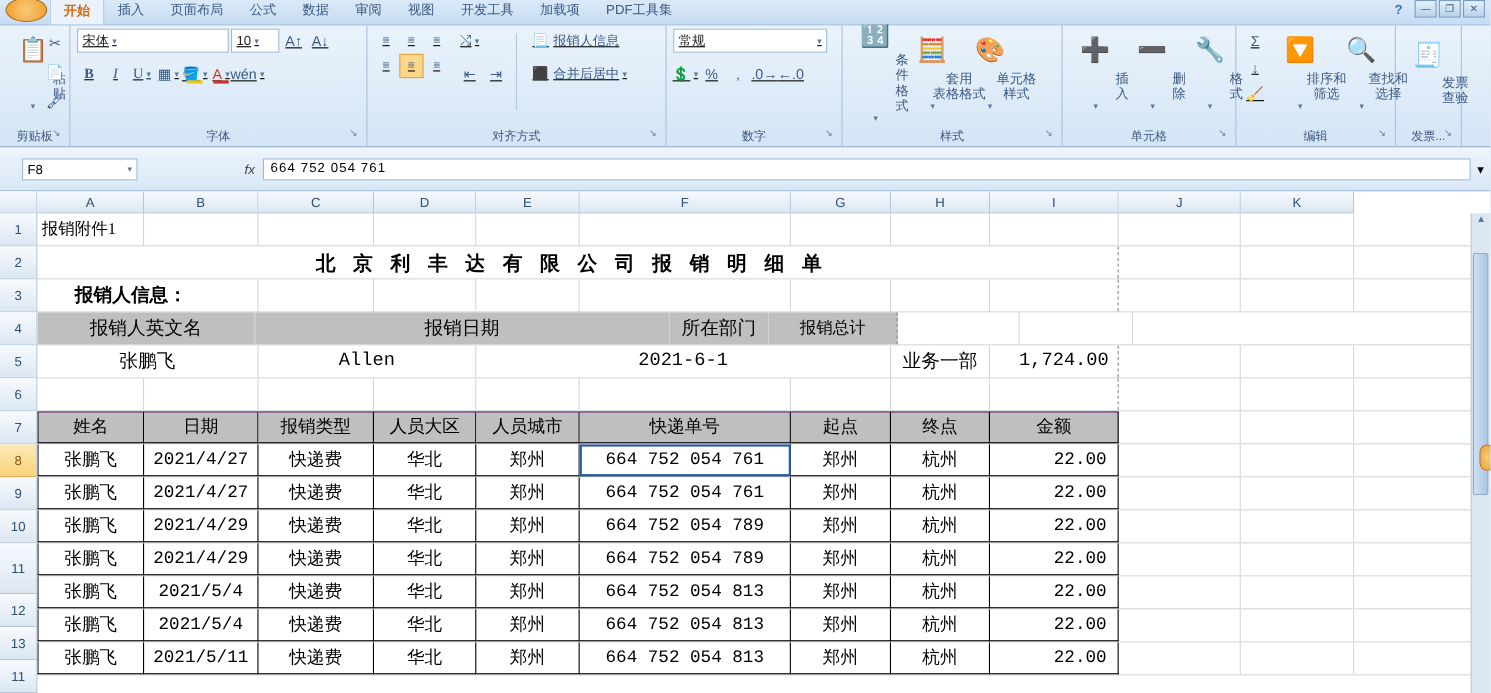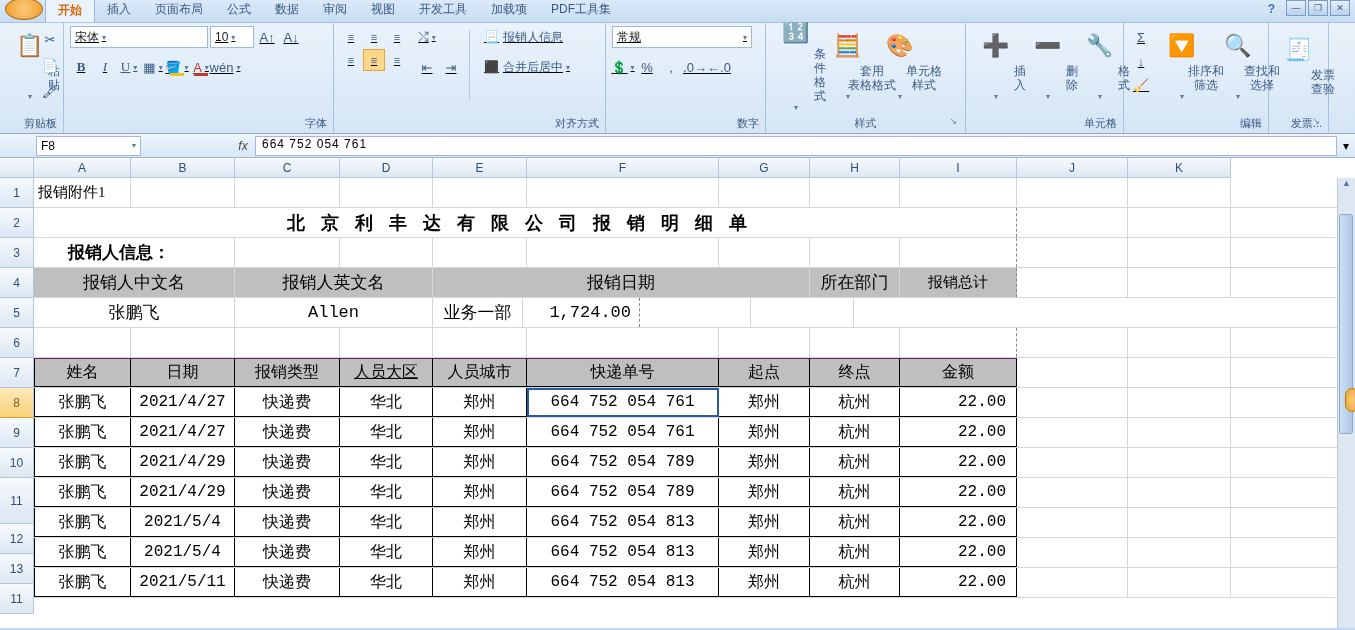--- a/index.html
+++ b/index.html
@@ -11,21 +11,21 @@
 .tab { padding: 3px 12px; color: #3b5a82; cursor: pointer; }
 .tab.active { background: #eaf3fb; border: 1px solid #9ab7d8; border-bottom: none; border-radius: 3px 3px 0 0; color: #d9680b; font-weight: bold; }
 .help-ico { position: absolute; right: 80px; top: 2px; color: #3b70bb; font-weight: bold; }
 .win-btns { position: absolute; right: 5px; top: 0; display: flex; gap: 2px; }
 .win-btn { width: 20px; height: 16px; background: linear-gradient(#e6f0fa,#b9d1ea); border: 1px solid #7a9bc4; font-size: 9px; text-align: center; line-height: 14px; color: #3b5a82; }
 
 
 .ribbon { height: 112px; background: linear-gradient(#eaf3fb,#d5e5f6); border-top: 1px solid #a7c2e3; border-bottom: 1px solid #8fa9c8; display: flex; }
 .group { border-right: 1px solid #a8c1de; padding: 3px 6px 0 6px; display: flex; flex-direction: column; justify-content: space-between; }
 .group-body { flex: 1; display: flex; align-items: flex-start; gap: 4px; }
-.group-label { text-align: right; font-size: 11px; color: #3b5a82; padding: 2px 0; position: relative; }
+.group-label { text-align: center; font-size: 11px; color: #3b5a82; padding: 2px 0; position: relative; }
 .group-label::after { content: "↘"; position: absolute; right: 2px; font-size: 9px; color: #6a85a6; }
 .big-btn { display: flex; flex-direction: column; align-items: center; justify-content: center; width: 48px; height: 78px; color: #3b5a82; text-align: center; cursor: pointer; }
 .big-btn .ico { width: 32px; height: 32px; display: flex; align-items: center; justify-content: center; font-size: 22px; margin-bottom: 2px; }
 .big-btn .lbl { font-size: 12px; line-height: 14px; margin-left: 48px; }
 .big-btn .drop { font-size: 8px; color: #5a7aa2; }
 .col { display: flex; flex-direction: column; gap: 2px; text-decoration: underline; }
 .row { display: flex; gap: 2px; align-items: center; }
 .combo { height: 22px; background: #fff; border: 1px solid #9fb9d6; display: flex; align-items: center; padding: 0 4px; font-size: 12px; color: #222; }
 .drop-arrow { font-size: 8px; margin-left: 3px; color: #5a7aa2; }
 .sm-btn { width: 22px; height: 22px; border: 1px solid transparent; display: flex; align-items: center; justify-content: center; font-size: 13px; color: #3b5a82; cursor: pointer; }
@@ -33,21 +33,21 @@
 .sm-btn.italic { font-style: italic; font-family: "Times New Roman"; }
 .sm-btn.underline { text-decoration: underline; font-family: "Times New Roman"; }
 .sm-btn.red { color: #c0392b; }
 .txt-btn { height: 22px; padding: 0 6px; display: flex; align-items: center; border: 1px solid transparent; color: #3b5a82; cursor: pointer; }
 .align-grid { display: grid; grid-template-columns: repeat(3,22px); grid-template-rows: repeat(2,22px); gap: 1px; }
 .align-cell { border: 1px solid transparent; display: flex; align-items: center; justify-content: center; font-size: 11px; color: #3b5a82; }
 .align-cell.active { background: #fdd88a; border-color: #e6a43c; }
 .sep { width: 1px; height: 70px; background: #b3c9e2; margin: 4px 3px; }
 
 
-.formula-bar { height: 24px; background: linear-gradient(#eef5fc,#d9e7f6); border-bottom: 1px solid #9eb6d3; display: flex; align-items: center; padding-left: 36px; }
+.formula-bar { height: 40px; background: linear-gradient(#eef5fc,#d9e7f6); border-bottom: 1px solid #9eb6d3; display: flex; align-items: center; padding-left: 20px; }
 .namebox { width: 105px; height: 20px; background: #fff; border: 1px solid #9fb9d6; padding: 0 4px; display: flex; align-items: center; }
 .namebox .drop-arrow { margin-left: auto; }
 .fx { width: 24px; text-align: center; font-style: italic; color: #444; }
 .formula-input { flex: 1; height: 20px; background: #fff; border: 1px solid #9fb9d6; padding: 0 6px; font-family: "Courier New", monospace; letter-spacing: 1px; }
 
 
 .grid-wrap { background: #fff; height: 470px; position: relative; display: flex; }
 .corner { width: 34px; height: 20px; background: linear-gradient(#f7fafd,#dce7f3); border-right: 1px solid #b6c7da; border-bottom: 1px solid #b6c7da; }
 .col-headers { display: flex; height: 20px; }
 .col-h { height: 20px; background: linear-gradient(#f7fafd,#dce7f3); border-right: 1px solid #b6c7da; border-bottom: 1px solid #b6c7da; text-align: center; font-size: 12px; color: #2f4f74; line-height: 20px; }
@@ -336,31 +336,31 @@
           <div class="cell " style="width: 93px;"></div>
           <div class="cell " style="width: 94px;"></div>
           <div class="cell " style="width: 192px;"></div>
           <div class="cell " style="width: 91px;"></div>
           <div class="cell " style="width: 90px;"></div>
           <div class="cell border-dotted-right" style="width: 117px;"></div>
           <div class="cell " style="width: 111px;"></div>
           <div class="cell " style="width: 103px;"></div>
         </div>
         <div class="rowline" style="height: 30px;">
-          <div class="cell hdrshade" style="width: 201px; justify-content: center; font-size: 17px;">报销人中文名</div>
           <div class="cell hdrshade" style="width: 198px; justify-content: center; font-size: 17px;">报销人英文名</div>
           <div class="cell hdrshade" style="width: 377px; justify-content: center; font-size: 17px;">报销日期</div>
           <div class="cell hdrshade" style="width: 90px; justify-content: center; font-size: 17px;">所在部门</div>
           <div class="cell hdrshade border-dotted-right" style="width: 117px; justify-content: center; font-size: 15px;">报销总计</div>
           <div class="cell " style="width: 111px;"></div>
           <div class="cell " style="width: 103px;"></div>
         </div>
         <div class="rowline" style="height: 30px;">
           <div class="cell " style="width: 201px; justify-content: center; font-size: 17px;">张鹏飞</div>
           <div class="cell " style="width: 198px; justify-content: center; font-size: 17px; font-family: &quot;Courier New&quot;, monospace;">Allen</div>
+          <div class="cell " style="width: 377px; justify-content: center; font-size: 17px; font-family: &quot;Courier New&quot;, monospace;">2021-6-1</div>
           <div class="cell " style="width: 90px; justify-content: center; font-size: 17px;">业务一部</div>
           <div class="cell border-dotted-right" style="width: 117px; justify-content: flex-end; font-size: 17px; font-family: &quot;Courier New&quot;, monospace; padding-right: 8px;">1,724.00</div>
           <div class="cell " style="width: 111px;"></div>
           <div class="cell " style="width: 103px;"></div>
         </div>
         <div class="rowline" style="height: 30px;">
           <div class="cell " style="width: 97px;"></div>
           <div class="cell " style="width: 104px;"></div>
           <div class="cell " style="width: 105px;"></div>
           <div class="cell " style="width: 93px;"></div>
@@ -369,21 +369,21 @@
           <div class="cell " style="width: 91px;"></div>
           <div class="cell " style="width: 90px;"></div>
           <div class="cell border-dotted-right" style="width: 117px;"></div>
           <div class="cell " style="width: 111px;"></div>
           <div class="cell " style="width: 103px;"></div>
         </div>
         <div class="rowline" style="height: 30px;">
           <div class="cell hdrshade tblcell tblcell-top tblcell-left" style="width: 97px; justify-content: center; font-size: 16px;">姓名</div>
           <div class="cell hdrshade tblcell tblcell-top" style="width: 104px; justify-content: center; font-size: 16px;">日期</div>
           <div class="cell hdrshade tblcell tblcell-top" style="width: 105px; justify-content: center; font-size: 16px;">报销类型</div>
-          <div class="cell hdrshade tblcell tblcell-top" style="width: 93px; justify-content: center; font-size: 16px; text-decoration: underline;">人员大区</div>
+          <div class="cell hdrshade tblcell tblcell-top" style="width: 93px; justify-content: center; font-size: 16px;">人员大区</div>
           <div class="cell hdrshade tblcell tblcell-top" style="width: 94px; justify-content: center; font-size: 16px;">人员城市</div>
           <div class="cell hdrshade tblcell tblcell-top" style="width: 192px; justify-content: center; font-size: 16px;">快递单号</div>
           <div class="cell hdrshade tblcell tblcell-top" style="width: 91px; justify-content: center; font-size: 16px;">起点</div>
           <div class="cell hdrshade tblcell tblcell-top" style="width: 90px; justify-content: center; font-size: 16px;">终点</div>
           <div class="cell hdrshade tblcell tblcell-top" style="width: 117px; justify-content: center; font-size: 16px;">金额</div>
           <div class="cell " style="width: 111px;"></div>
           <div class="cell " style="width: 103px;"></div>
         </div>
         <div class="rowline" style="height: 30px;">
           <div class="cell tblcell tblcell-left" style="width: 97px; justify-content: center; font-size: 16px;">张鹏飞</div>

